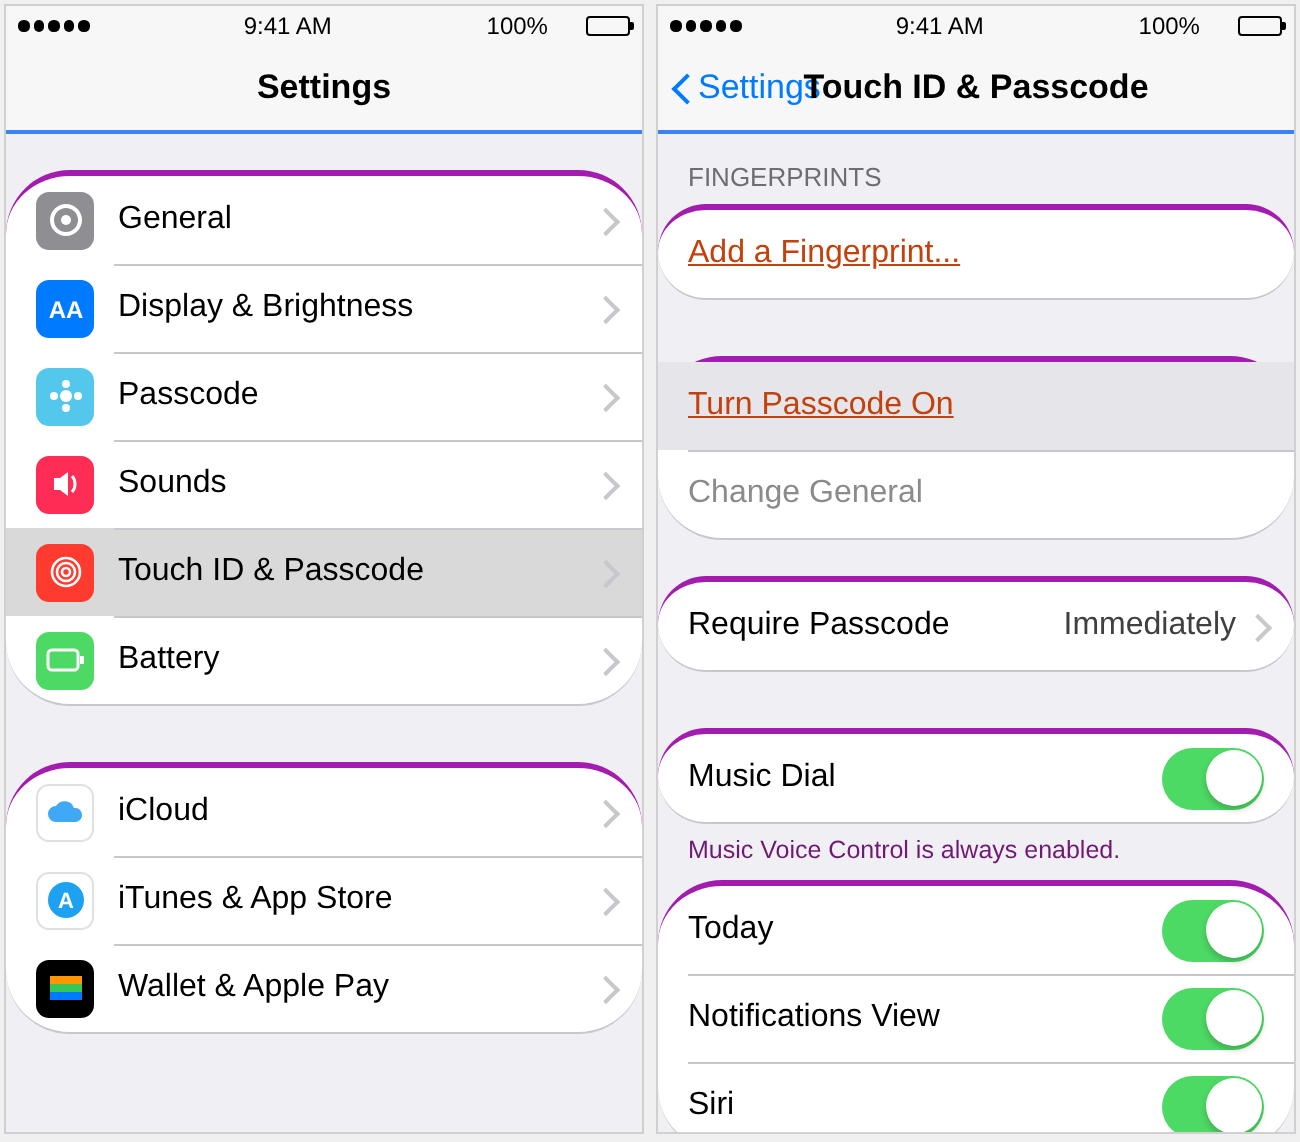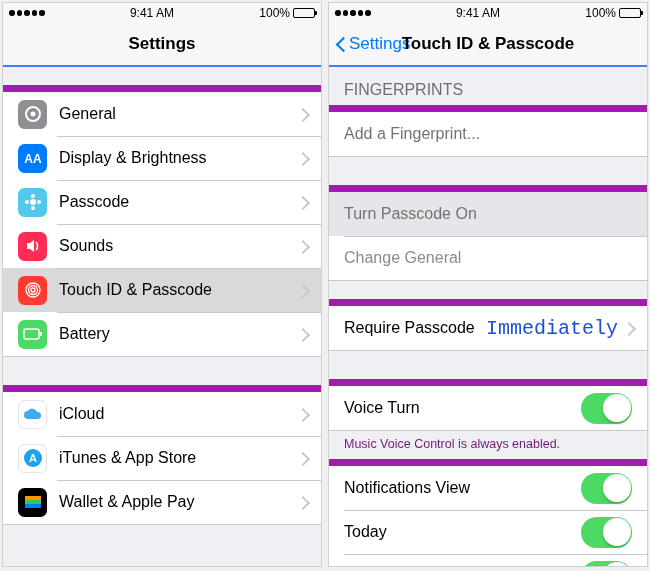--- a/index.html
+++ b/index.html
@@ -30,21 +30,21 @@
     align-items: center;
     justify-content: space-between;
     padding: 0 6px;
     font-size: 12px;
     font-weight: 500;
     color: #000;
   }
   .sb-left { display: flex; align-items: center; gap: 3px; }
   .sb-dots { display: flex; gap: 2px; }
   .sb-dot { width: 5.5px; height: 5.5px; border-radius: 50%; background: #000; }
-  .sb-right { display: flex; align-items: center; gap: 3px; }
+  .sb-right { display: flex; align-items: center; gap: 19px; }
   .battery {
     width: 22px; height: 10px; border: 1px solid #000; border-radius: 2px;
     position: relative;
   }
   .battery::after {
     content: ''; position: absolute; right: -3px; top: 2px;
     width: 2px; height: 4px; background: #000; border-radius: 0 1px 1px 0;
   }
   .battery-fill { background: #000; height: 100%; width: 100%; }
   .navbar {
@@ -74,34 +74,35 @@
   }
   .chevron-left::before {
     content: ''; position: absolute; left: 3px; top: 5px;
     width: 9px; height: 9px;
     border-left: 2.5px solid #007aff;
     border-bottom: 2.5px solid #007aff;
     transform: rotate(45deg);
   }
   .content { flex: 1; overflow-y: auto; }
   .group-header {
-    font-size: 16px;
+    font-size: 13px;
     color: #6d6d72;
     padding: 14px 15px 6px;
     text-transform: uppercase;
   }
   .group-footer {
     font-size: 12.5px;
     color: #701a75;
     padding: 6px 15px 8px;
   }
   .list {
     background: #fff;
-    border-top: 7px solid #a21caf;
+    border-top: 3px solid #a21caf;
     border-bottom: 1px solid #c8c7cc;
+    border-radius: 32px;
   }
   .row {
     min-height: 44px;
     display: flex;
     align-items: center;
     padding: 0 15px;
     position: relative;
   }
   .row + .row::before {
     content: '';
@@ -111,23 +112,23 @@
     background: #c8c7cc;
   }
   .row.with-icon + .row.with-icon::before { left: 54px; }
   .row .icon {
     width: 29px; height: 29px; border-radius: 6.5px;
     margin-right: 12px;
     display: flex; align-items: center; justify-content: center;
     flex-shrink: 0;
   }
   .row .label { flex: 1; color: #000; font-size: 16px; }
-  .row .label.link { color: #737373; }
+  .row .label.link { color: #c2410c; text-decoration: underline; }
   .row .label.muted { color: #8a8a8f; }
-  .row .detail { color: #1d4ed8; font-size: 20px; margin-right: 6px; font-family: Liberation Mono, monospace; }
+  .row .detail { color: #404040; font-size: 16px; margin-right: 6px; }
   .row .chevron {
     width: 8px; height: 13px; position: relative; flex-shrink: 0;
   }
   .row .chevron::before {
     content: ''; position: absolute; left: 0; top: 2px;
     width: 8px; height: 8px;
     border-top: 2px solid #c7c7cc;
     border-right: 2px solid #c7c7cc;
     transform: rotate(45deg);
   }
@@ -329,34 +330,34 @@
         <span class="label">Require Passcode</span>
         <span class="detail">Immediately</span>
         <span class="chevron"></span>
       </div>
     </div>
 
     <div class="gap"></div>
 
     <div class="list">
       <div class="row">
-        <span class="label">Voice Turn</span>
+        <span class="label">Music Dial</span>
         <span class="switch"></span>
       </div>
     </div>
     <div class="group-footer">Music Voice Control is always enabled.</div>
 
     <div class="list">
+      <div class="row">
+        <span class="label">Today</span>
+        <span class="switch"></span>
+      </div>
       <div class="row">
         <span class="label">Notifications View</span>
         <span class="switch"></span>
       </div>
       <div class="row">
-        <span class="label">Today</span>
-        <span class="switch"></span>
-      </div>
-      <div class="row">
         <span class="label">Siri</span>
         <span class="switch"></span>
       </div>
     </div>
   </div>
 </div>
 
 </body></html>

